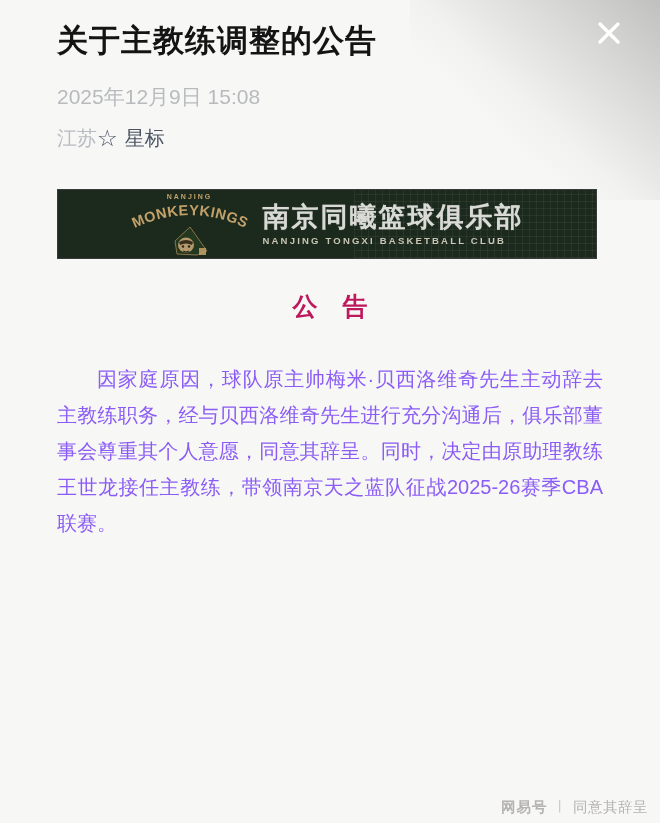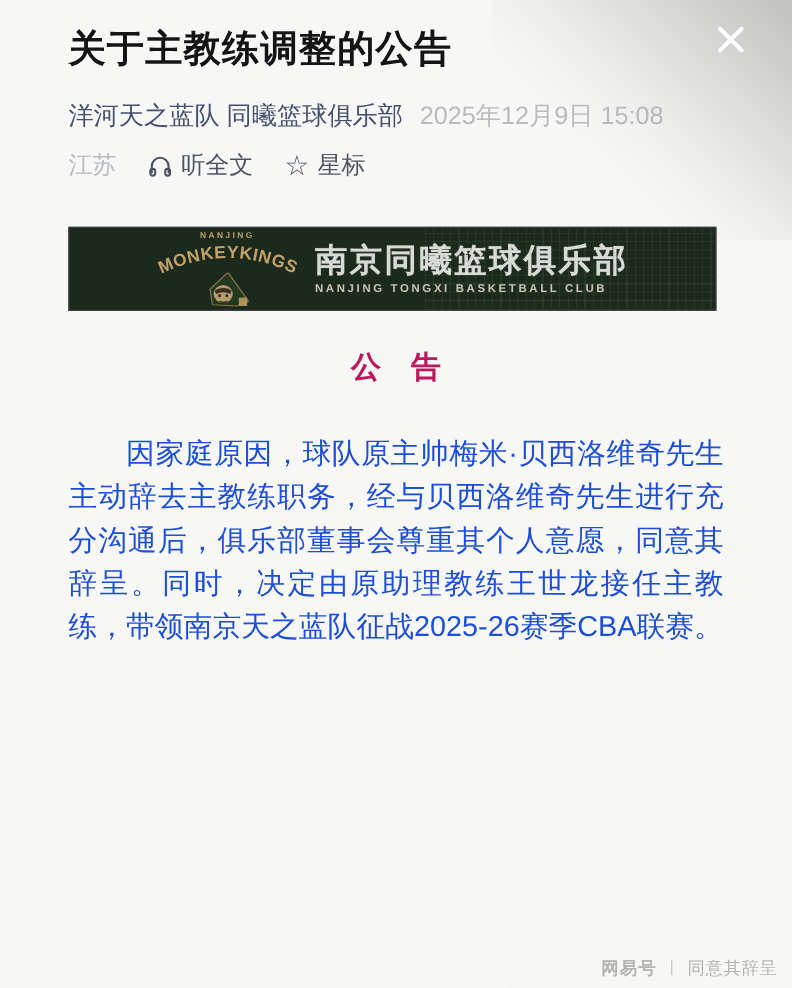--- a/index.html
+++ b/index.html
@@ -43,21 +43,21 @@
     margin:22px 57px 0 57px;
     font-size:21px;line-height:26px;
     display:flex;align-items:baseline;gap:14px;
     white-space:nowrap;
   }
   .source-link{color:#44506e;cursor:pointer;}
   .pub-date{color:#b8babe;}
   .meta-row{
     margin:15px 57px 0 57px;
     font-size:20px;line-height:26px;
-    display:flex;align-items:flex-end;gap:26px;
+    display:flex;align-items:flex-end;
     color:#4c5464;
   }
   .meta-loc{color:#b9bcc2;}
   .meta-btn{display:flex;align-items:center;gap:7px;cursor:pointer;}
   .star-glyph{font-size:23px;line-height:20px;color:#4c5464;}
 
   .banner{
     position:relative;
     margin:38px 57px 0 57px;
     width:540px;height:70px;
@@ -97,22 +97,22 @@
 
   .article{margin:0 57px;width:546px;box-sizing:border-box;}
   .announce-heading{
     margin-top:34px;
     text-align:center;
     font-size:25px;font-weight:600;color:#be185d;
     line-height:26px;
   }
   .article p{
     margin:0;
-    font-size:24px;line-height:36px;
-    color:#1d4ed8;
+    font-size:20px;line-height:36px;
+    color:#8b5cf6;
     text-align:justify;
     text-indent:2em;
   }
   .article p.p1{margin-top:42px;}
   .article p.p2{margin-top:36px;}
 
   .watermark{
     position:absolute;right:12px;bottom:6px;
     font-size:14.5px;color:#b5b3b0;
     display:flex;align-items:flex-start;gap:6px;
@@ -130,34 +130,25 @@
 
   <button class="close-btn">
     <svg width="38" height="38" viewBox="0 0 38 38">
       <path d="M10 10 L28 28 M28 10 L10 28" stroke="#ffffff" stroke-width="3.4" stroke-linecap="round" fill="none"></path>
     </svg>
   </button>
 
   <h1 class="page-title">关于主教练调整的公告</h1>
 
   <div class="source-row">
-    <span class="source-link">洋河天之蓝队 同曦篮球俱乐部</span>
     <span class="pub-date">2025年12月9日 15:08</span>
   </div>
 
   <div class="meta-row">
     <span class="meta-loc">江苏</span>
-    <span class="meta-btn">
-      <svg width="21" height="21" viewBox="0 0 24 24" fill="none" stroke="#4c5464" stroke-width="2" stroke-linecap="round" stroke-linejoin="round">
-        <path d="M4 18v-6a8 8 0 0 1 16 0v6"></path>
-        <rect x="2.6" y="14.5" width="4.6" height="6.5" rx="2.2"></rect>
-        <rect x="16.8" y="14.5" width="4.6" height="6.5" rx="2.2"></rect>
-      </svg>
-      <span>听全文</span>
-    </span>
     <span class="meta-btn">
       <span class="star-glyph">☆</span>
       <span>星标</span>
     </span>
   </div>
 
   <div class="banner">
     <div class="logo-block">
       <div class="logo-nanjing">NANJING</div>
       <svg width="118" height="30" viewBox="0 0 118 30">

